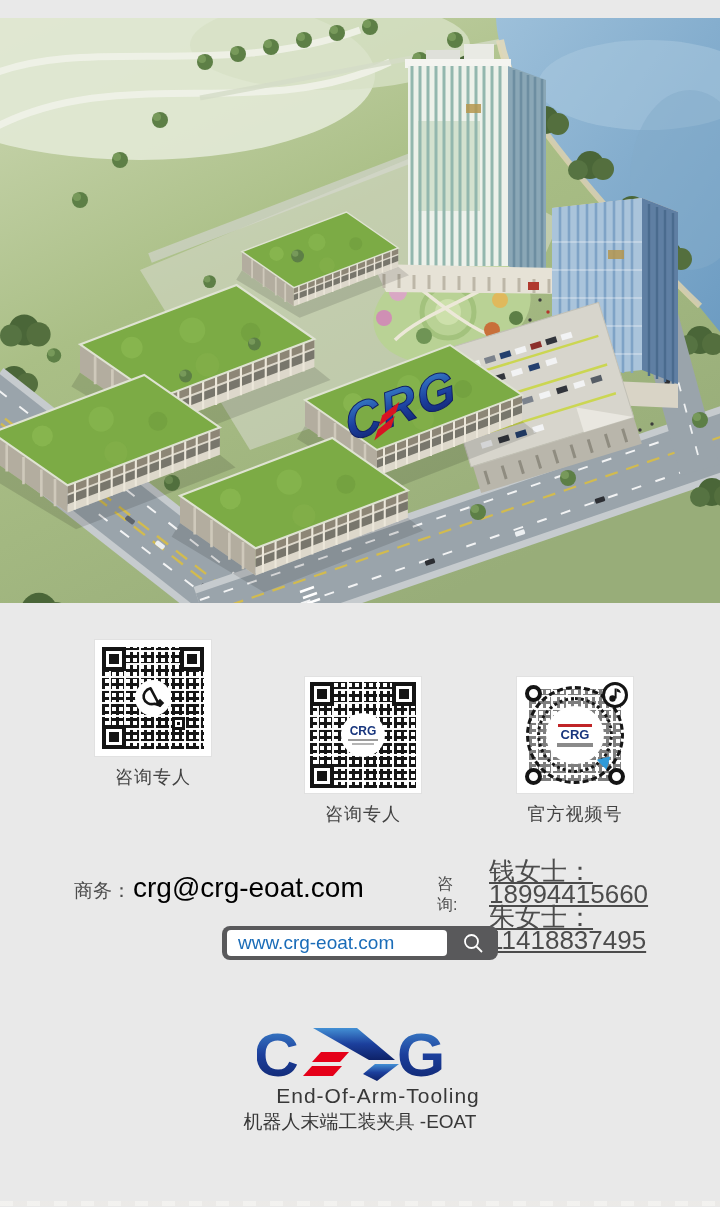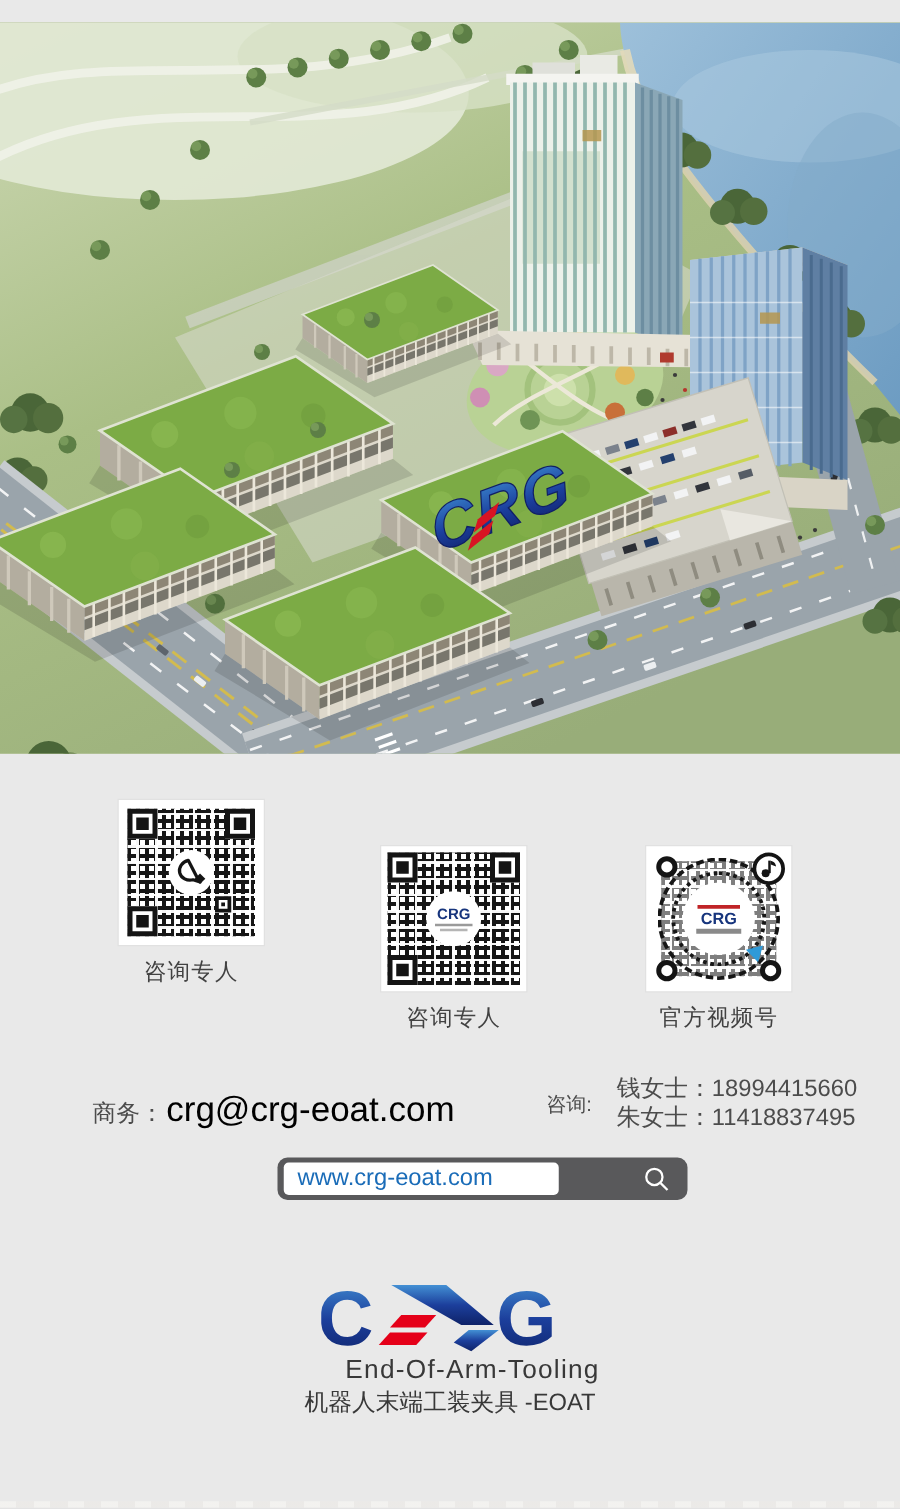--- a/index.html
+++ b/index.html
@@ -48,24 +48,24 @@
   .ch-badge{width:44px;height:44px;}
   .ch-crg{font-size:12px;font-weight:bold;color:#17357d;line-height:12px;position:relative;}
   .ch-sub{width:30px;height:2px;background:#9a9a9a;margin-top:2px;}
   .ch-sub2{width:22px;height:2px;background:#b5b5b5;margin-top:2px;}
 
   
   .biz{position:absolute;left:74px;top:872px;font-size:19px;color:#4c4c4c;display:flex;align-items:baseline;}
   .biz .email{font-size:28px;margin-left:2px;color:#000000;}
   .consult{position:absolute;left:437px;top:860px;display:flex;align-items:center;color:#4c4c4c;gap:16px;}
   .consult .clabel{font-size:16px;margin-right:4px;margin-top:14px;align-self:flex-start;}
-  .consult .clines{font-size:19px;line-height:23px;}
-
-  
-  .searchbar{position:absolute;left:222px;top:926px;width:328px;height:34px;background:#59595b;border-radius:8px;}
+  .consult .clines{font-size:26px;line-height:23px;text-decoration:underline;}
+
+  
+  .searchbar{position:absolute;left:222px;top:926px;width:276px;height:34px;background:#59595b;border-radius:8px;}
   .url-field{position:absolute;left:5px;top:4px;width:220px;height:26px;background:#fff;border-radius:4px;
     font-size:19px;color:#1a6cb8;line-height:26px;padding-left:11px;box-sizing:border-box;white-space:nowrap;}
   .search-btn{position:absolute;right:0;top:0;width:50px;height:34px;display:flex;align-items:center;justify-content:center;cursor:pointer;}
 
   
   .footer-logo{position:absolute;left:0;top:1026px;width:720px;text-align:center;color:#383838;}
   .wordmark{display:block;margin:0 auto;}
   .tag-en{margin-top:2px;font-size:21px;letter-spacing:1px;color:#383838;padding-left:36px;}
   .tag-cn{margin-top:1px;font-size:19px;color:#383838;}
 

